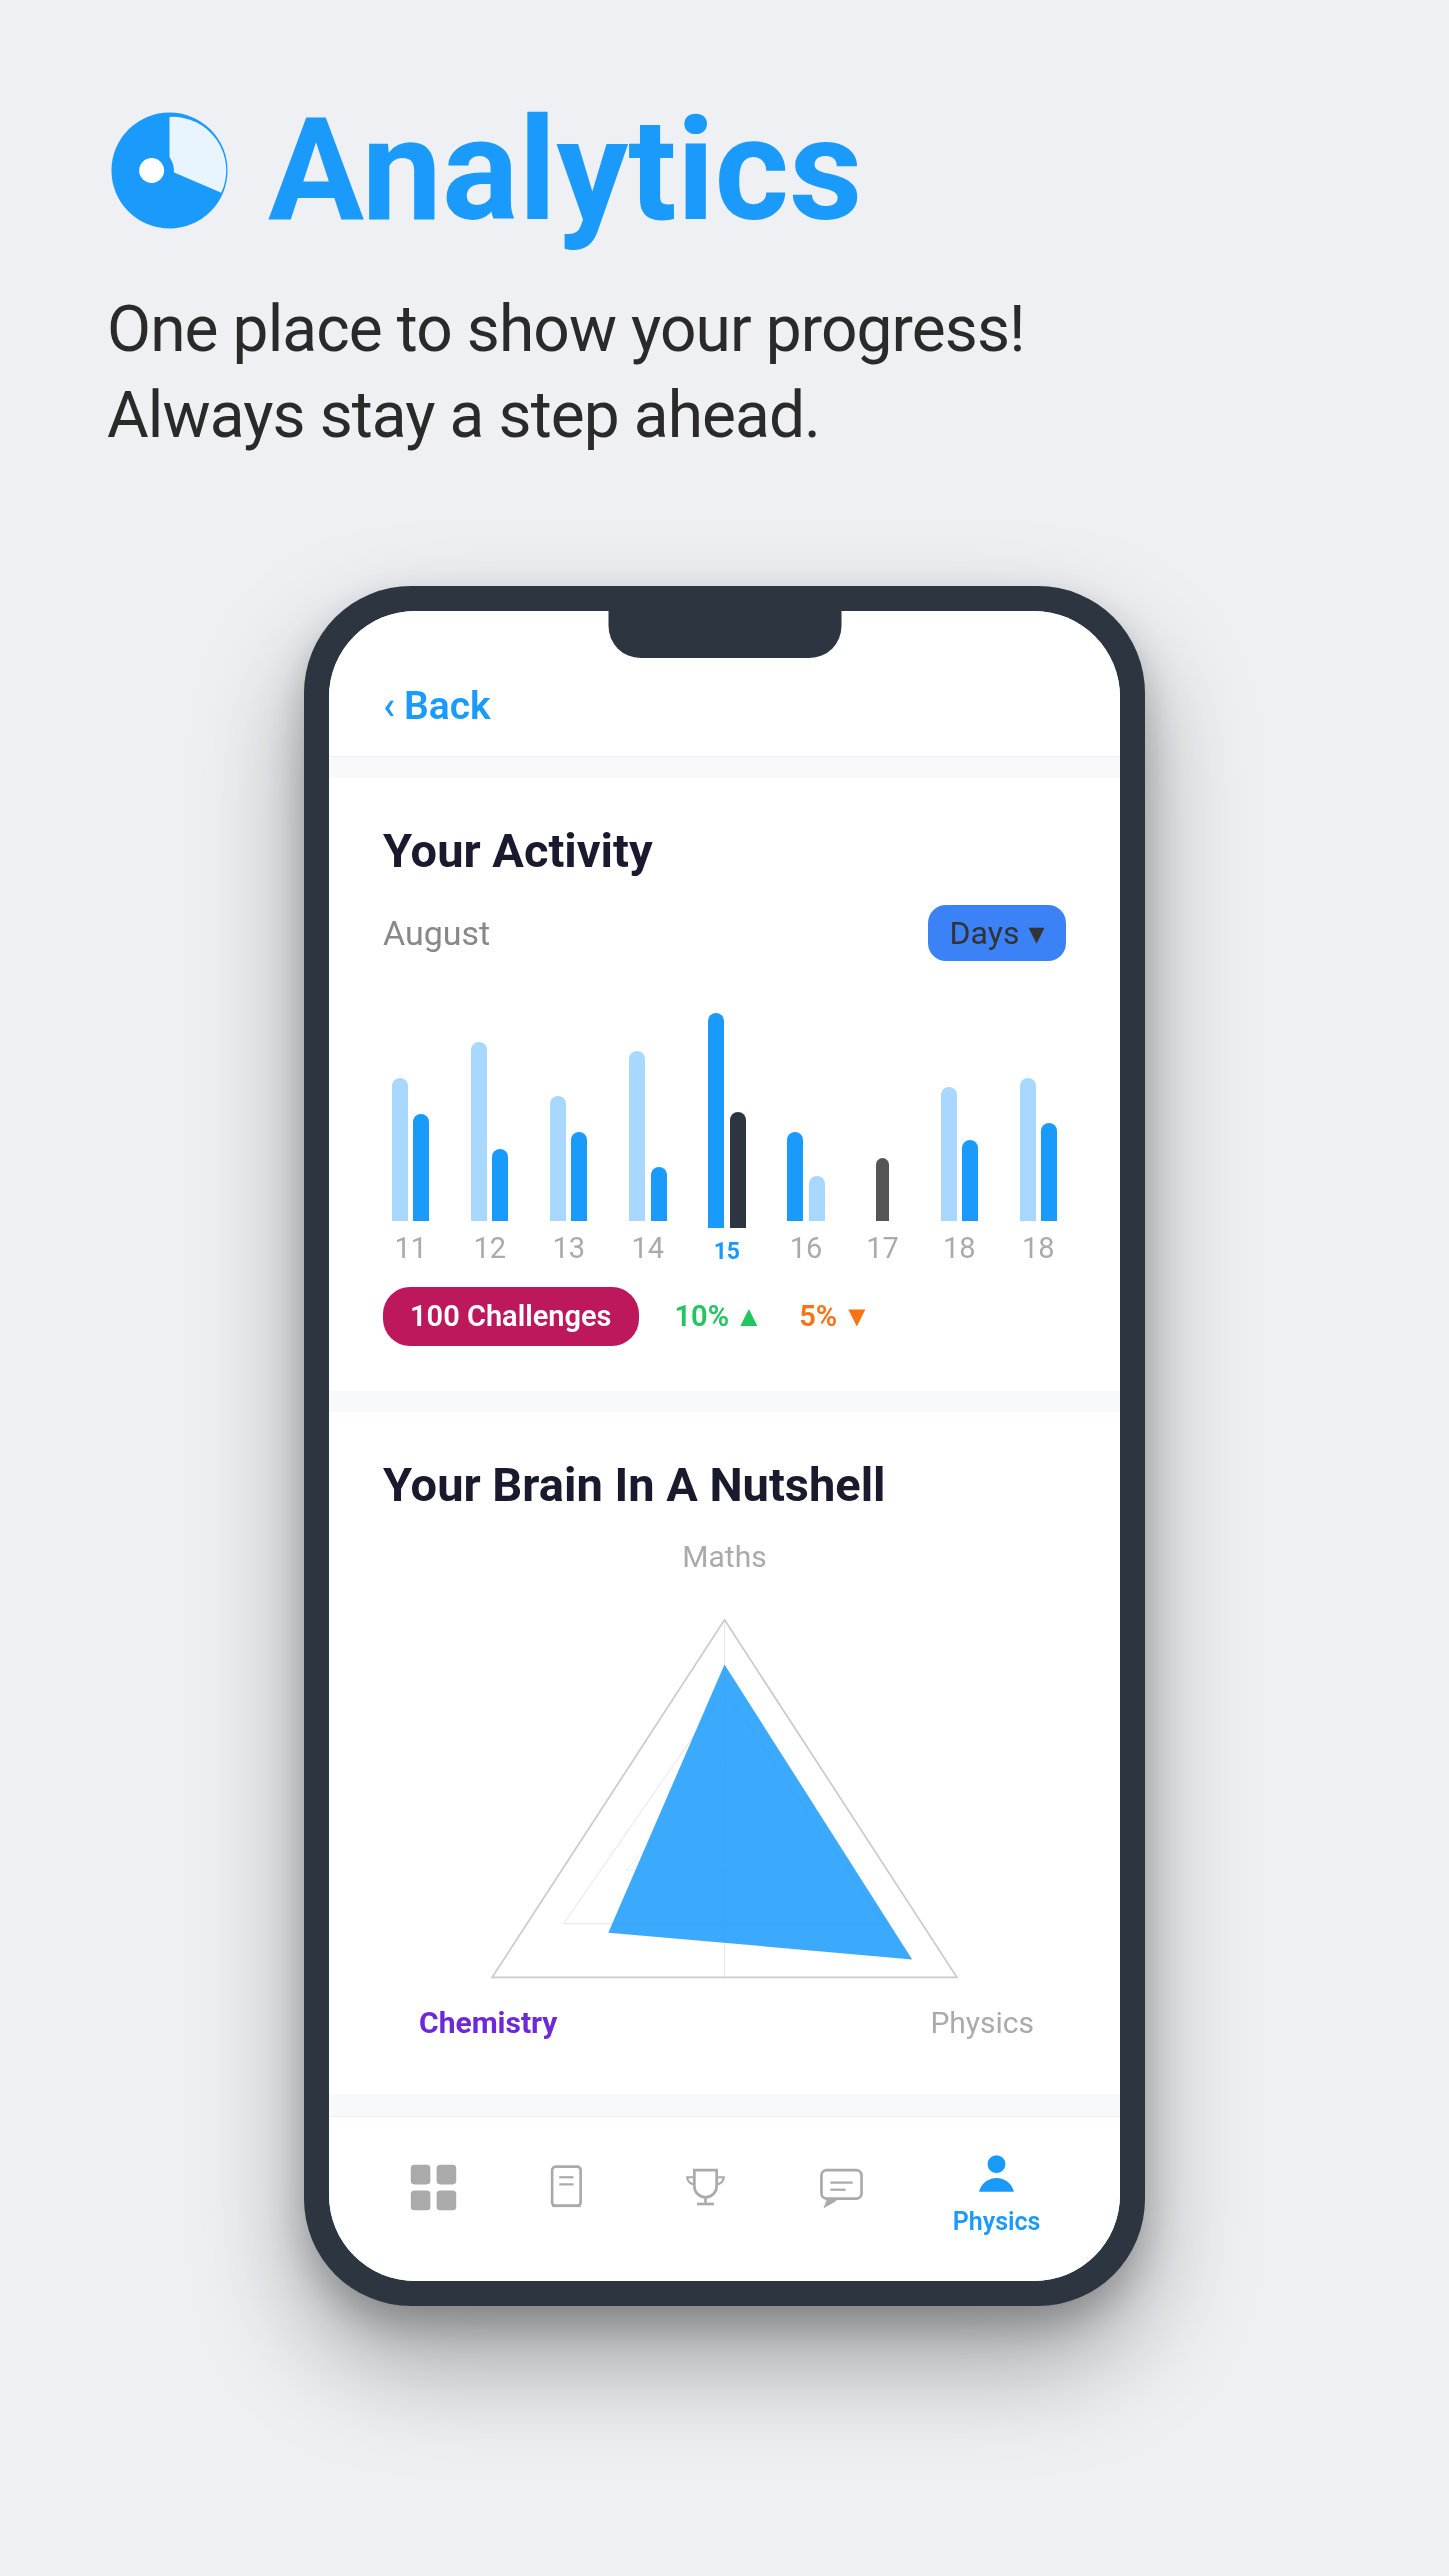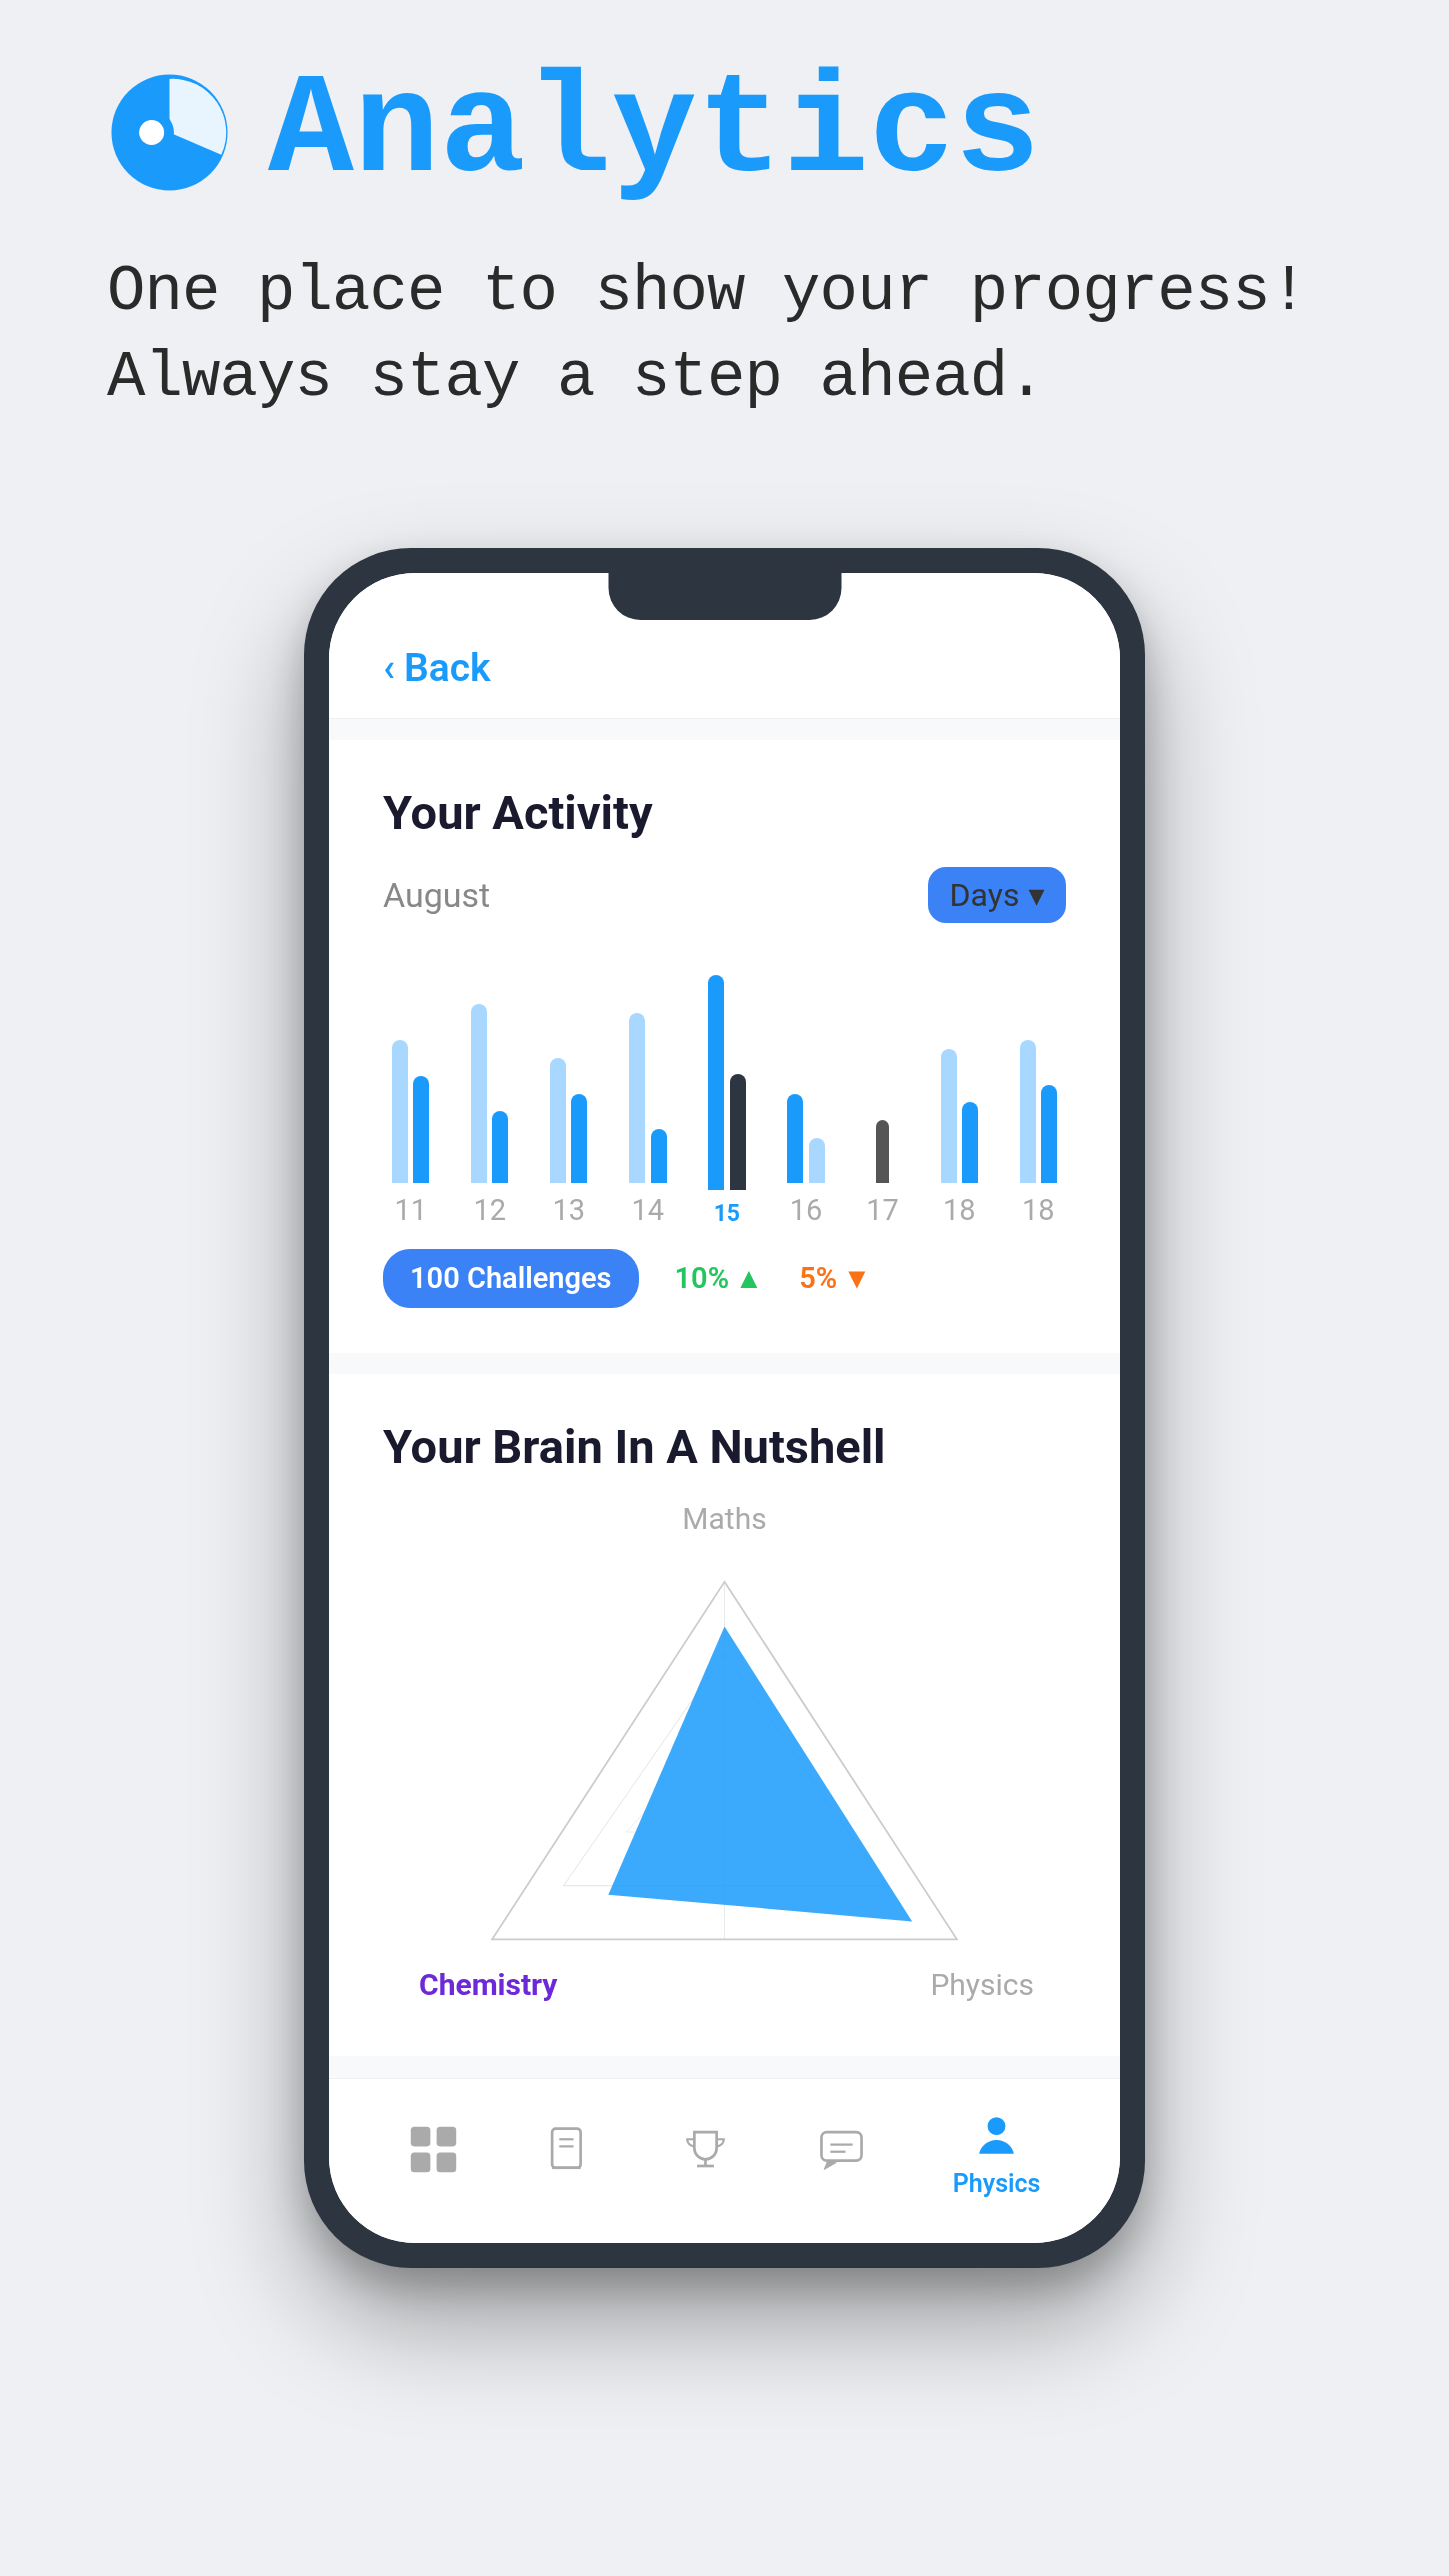--- a/index.html
+++ b/index.html
@@ -8,22 +8,21 @@
       background-color: #eef0f3;
       font-family: -apple-system, BlinkMacSystemFont, 'Segoe UI', Roboto, sans-serif;
       width: 1449px;
       min-height: 2576px;
       position: relative;
       overflow-x: hidden;
     }
 
     
     .header-section {
-      padding: 61px 107px 54px 107px;
-      font-family: Liberation Mono, monospace;
+      padding: 99px 107px 54px 107px;
     }
 
     .title-row {
       display: flex;
       align-items: center;
       gap: 36px;
       margin-bottom: 45px;
     }
 
     .analytics-title {
@@ -195,21 +194,21 @@
 
     
     .stats-row {
       display: flex;
       align-items: center;
       gap: 36px;
       margin-top: 18px;
     }
 
     .stat-badge {
-      background: #3b82f6;
+      background: #be185d;
       color: #fff;
       border-radius: 27px;
       padding: 12.5px 27px;
       font-size: 29px;
       font-weight: 600;
     }
 
     .stat-badge-dark {
       background: #1a1a2e;
       color: #fff;

